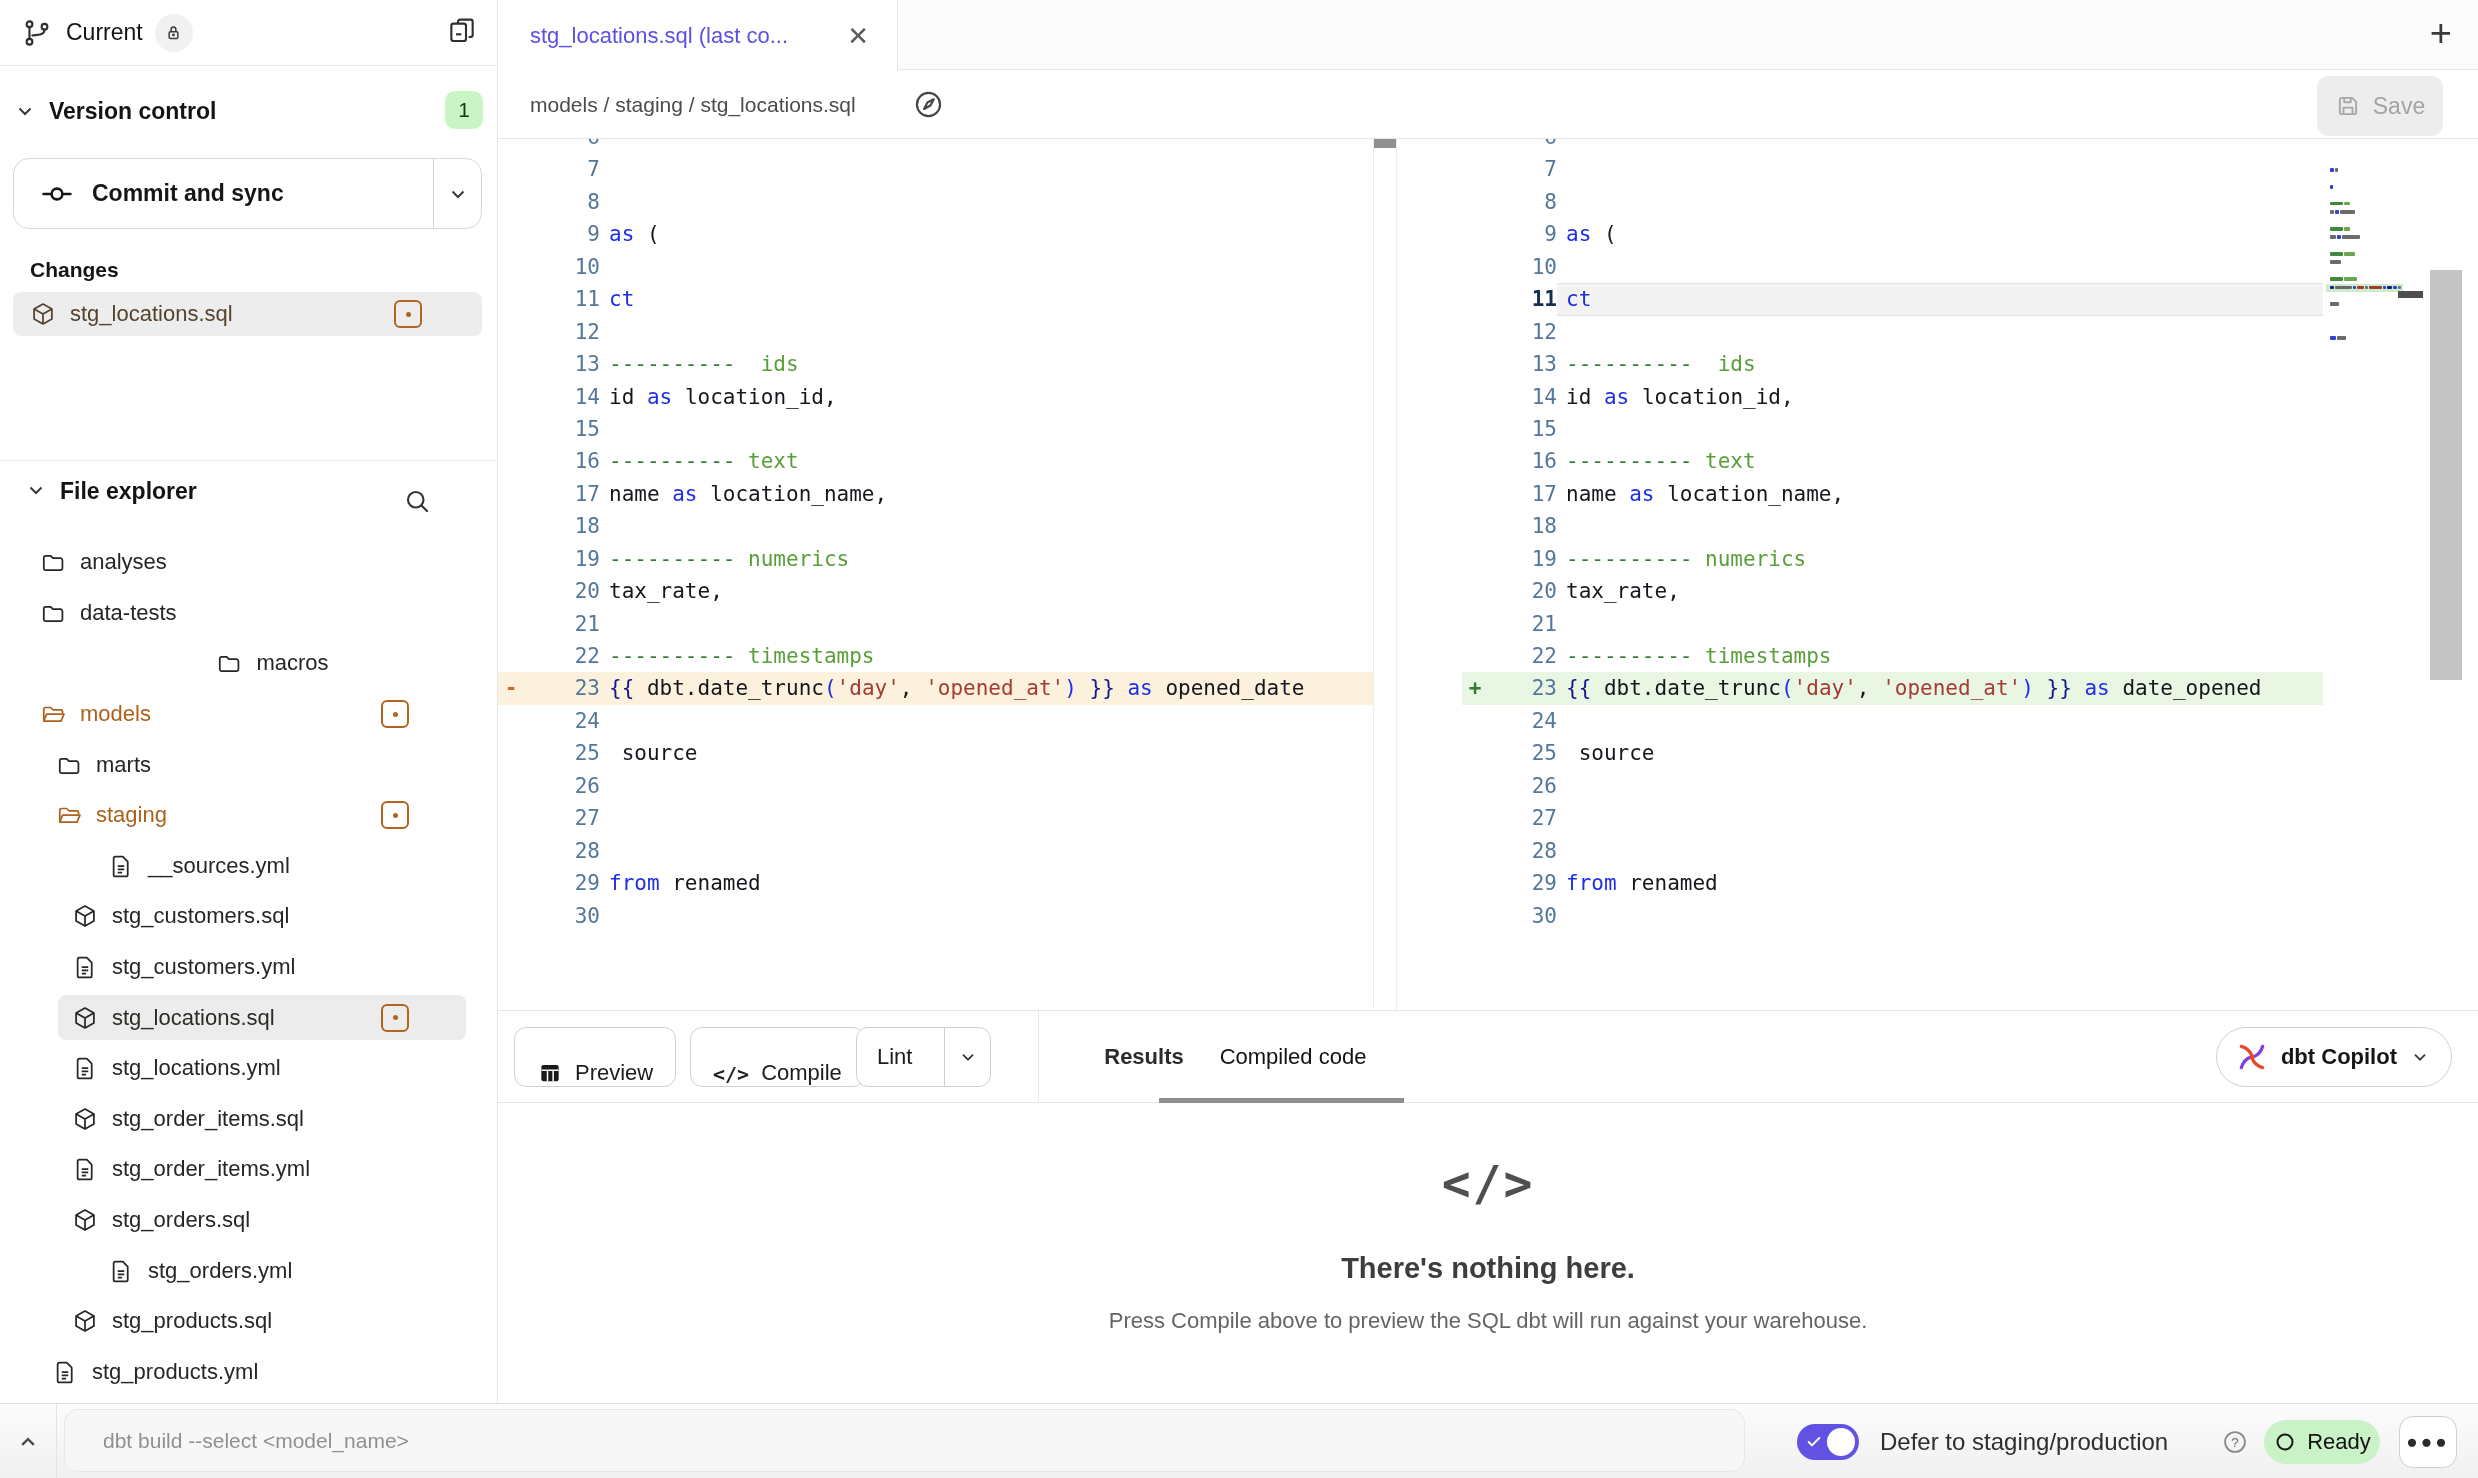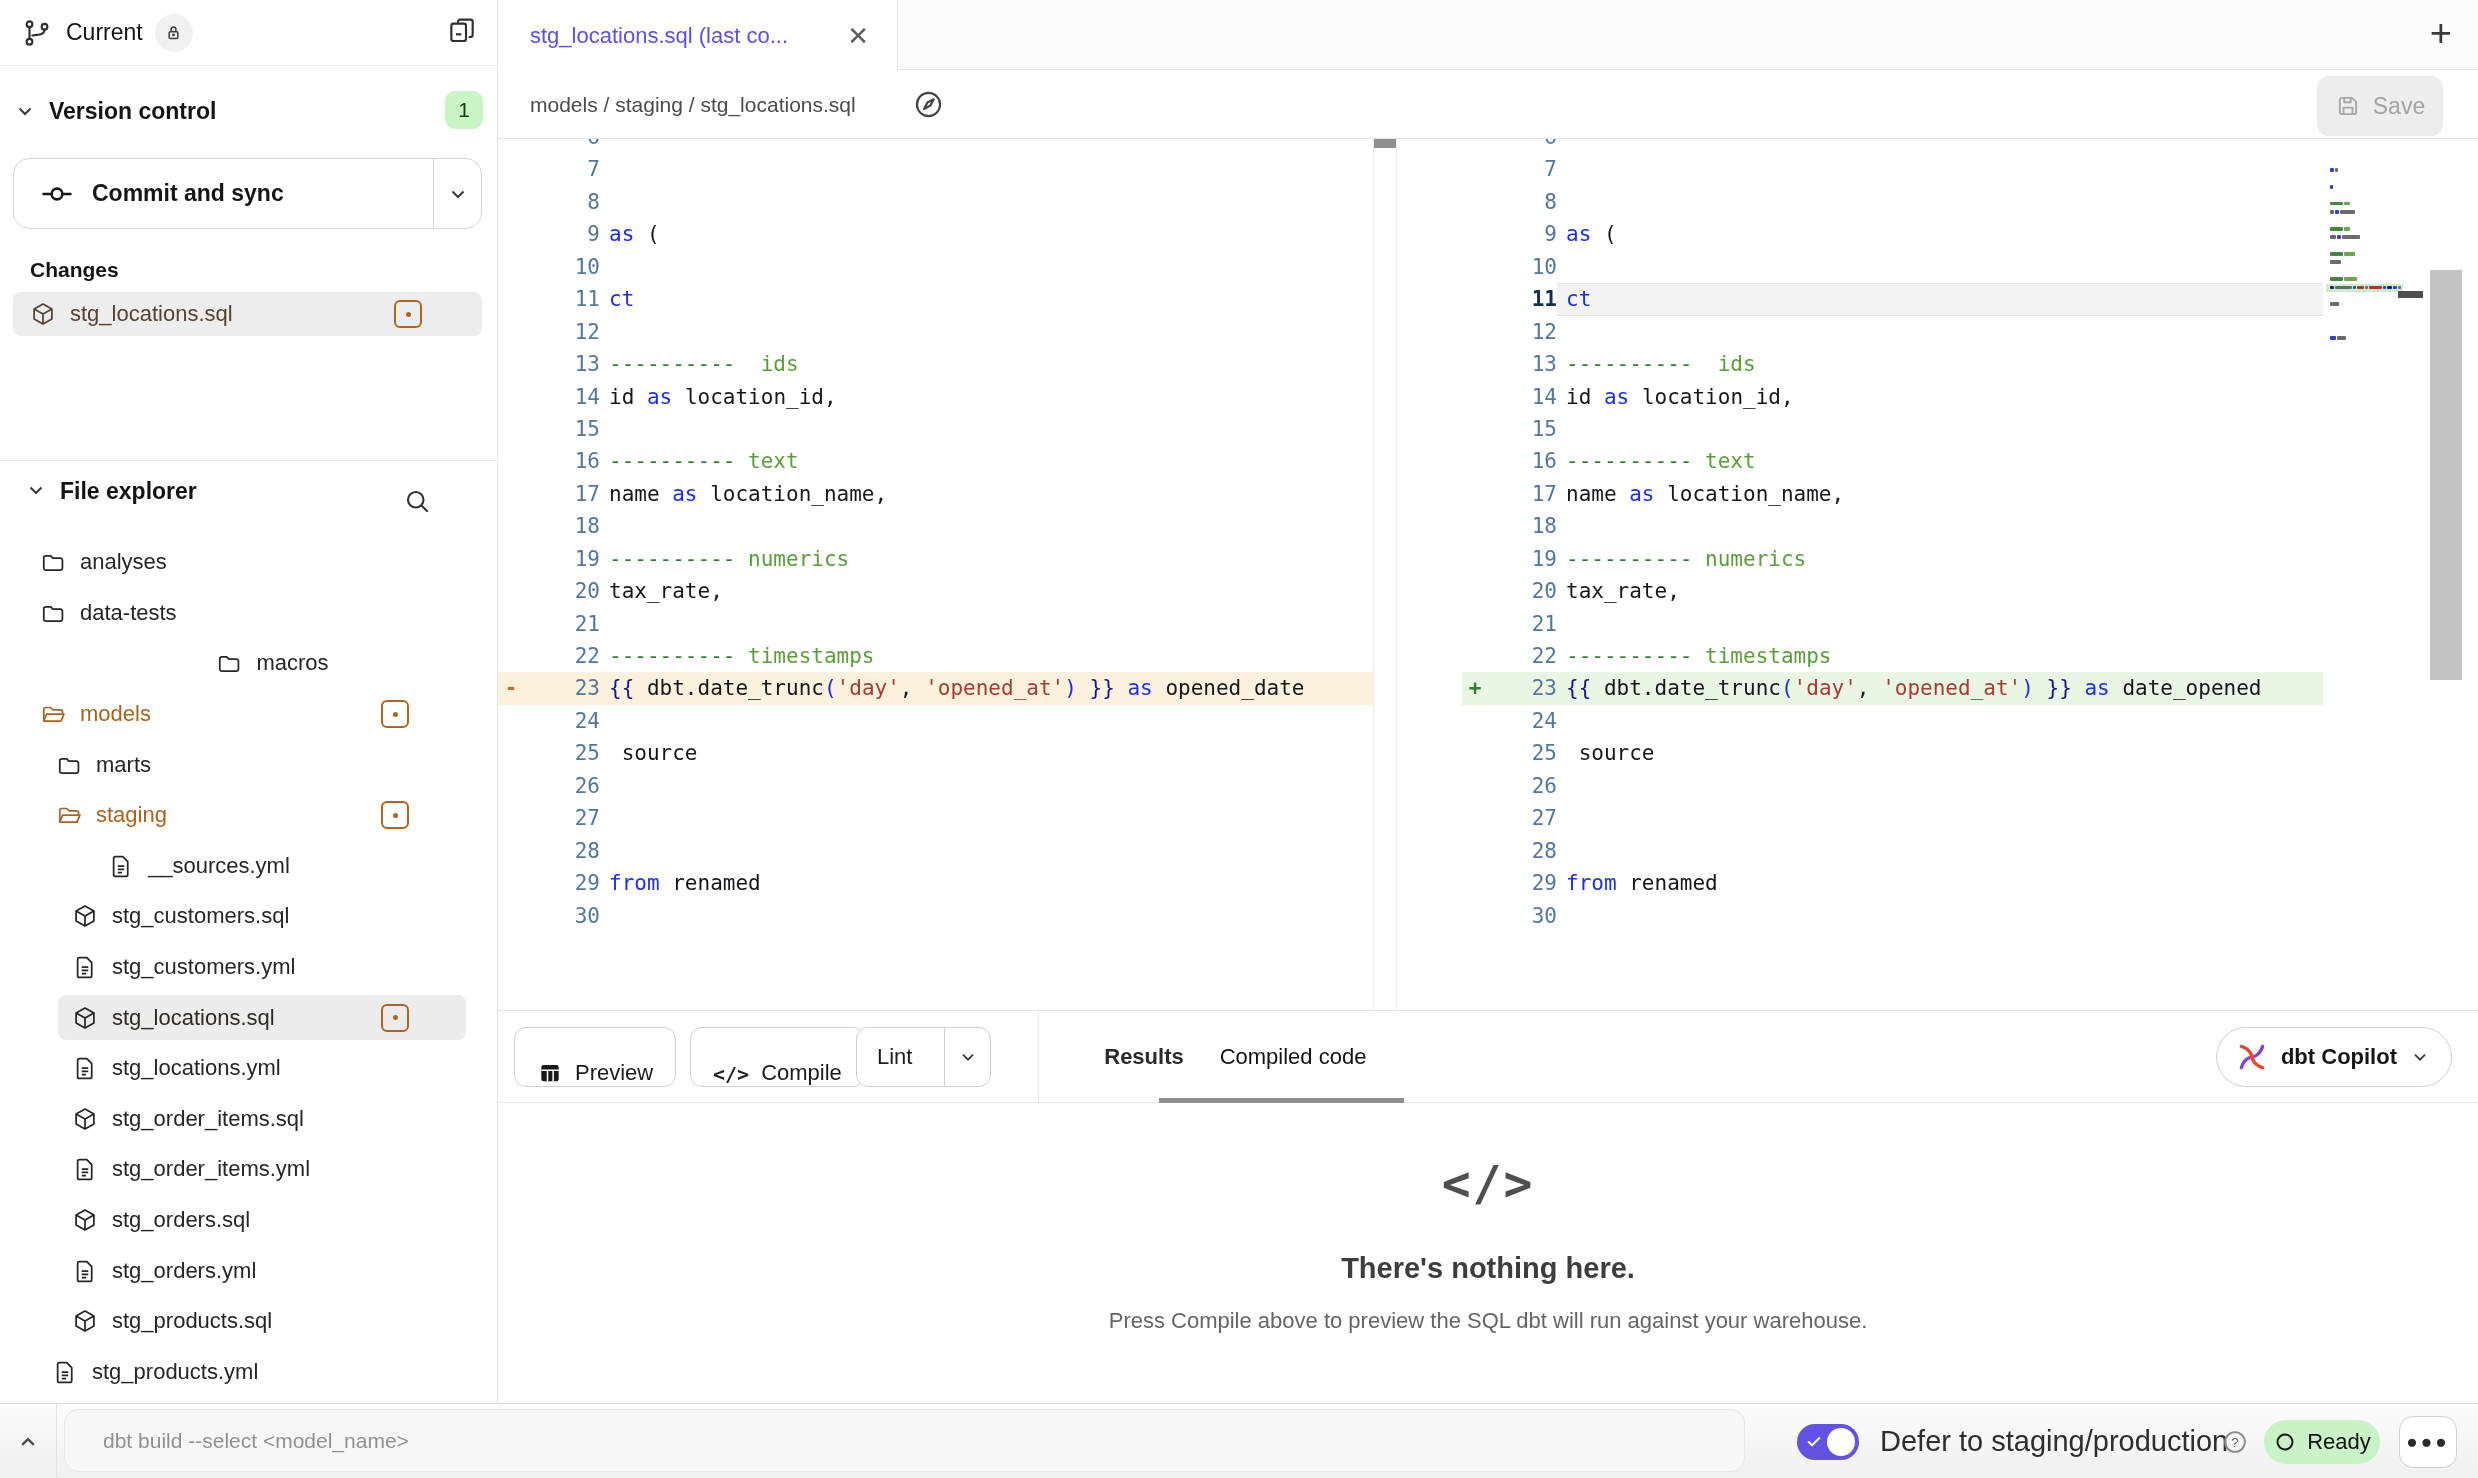--- a/index.html
+++ b/index.html
@@ -108,21 +108,21 @@
   .empty-sub { position:absolute; left:0; right:0; top:205px; text-align:center; font-size:22px; color:#656565; }
 
   
   #statusbar { left:0; top:1403px; width:2478px; height:75px; background:linear-gradient(#fcfcfc,#f0f0f0); border-top:1px solid #dcdcdc; }
   .sb-chevup { position:absolute; left:14px; top:24px; }
   .sb-vdiv { position:absolute; left:56px; top:0; width:1px; height:75px; background:#e3e3e3; }
   .cmd-input { position:absolute; left:64px; right:733px; top:5px; bottom:6px; background:#f7f7f7; border:1px solid #e7e7e7; border-radius:14px; display:flex; align-items:center; padding-left:38px; font-size:21px; color:#909090; }
   .toggle { position:absolute; left:1797px; top:20px; width:62px; height:36px; border-radius:18px; background:#6152e4; }
   .toggle .knob { position:absolute; right:4px; top:4px; width:28px; height:28px; border-radius:50%; background:#fff; }
   .toggle .chk { position:absolute; left:9px; top:10px; }
-  .defer-lbl { position:absolute; left:1880px; top:0; height:75px; display:flex; align-items:center; font-size:29px; color:#2e2e2e; }
+  .defer-lbl { position:absolute; left:1880px; top:0; height:75px; display:flex; align-items:center; font-size:24px; color:#2e2e2e; }
   .help-ic { position:absolute; left:2221px; top:24px; }
   .ready-pill { position:absolute; left:2264px; top:16px; width:116px; height:44px; border-radius:22px; background:#c9f2c6; display:flex; align-items:center; justify-content:center; gap:10px; font-size:22px; color:#121212; }
   .more-btn { position:absolute; left:2399px; top:12px; width:58px; height:52px; border:1.5px solid #d0d0d0; border-radius:14px; background:#fff; display:flex; align-items:center; justify-content:center; font-size:19px; letter-spacing:3px; color:#2b2b2b; }
 </style>
 </head>
 <body>
 
 <div id="app">
 
   <div id="sidebar" class="abs">
@@ -332,21 +332,21 @@
         </div>
         <div class="tree-row" style="padding-left: 72px;">
           <span class="ico">
             <svg width="26" height="26" viewBox="0 0 24 24" fill="none" stroke="#262626" stroke-width="1.6" stroke-linejoin="round">
               <path d="M12 2.8l8.2 4.6v9.2L12 21.2l-8.2-4.6V7.4z"></path>
               <path d="M3.8 7.4L12 12l8.2-4.6M12 12v9.2"></path>
             </svg>
           </span>
           <span class="lbl">stg_orders.sql</span>
         </div>
-        <div class="tree-row" style="padding-left: 72px;">
+        <div class="tree-row" style="padding-left: 108px;">
           <span class="ico">
             <svg width="26" height="26" viewBox="0 0 24 24" fill="none" stroke="#262626" stroke-width="1.6" stroke-linejoin="round">
               <path d="M6.8 3.4h6.9l4.5 4.6v12a1.6 1.6 0 0 1-1.6 1.6H6.8a1.6 1.6 0 0 1-1.6-1.6V5a1.6 1.6 0 0 1 1.6-1.6z"></path>
               <path d="M9 12.2h6M9 15.2h6M9 18.2h4"></path>
             </svg>
           </span>
           <span class="lbl">stg_orders.yml</span>
         </div>
         <div class="tree-row" style="padding-left: 72px;">
           <span class="ico">

